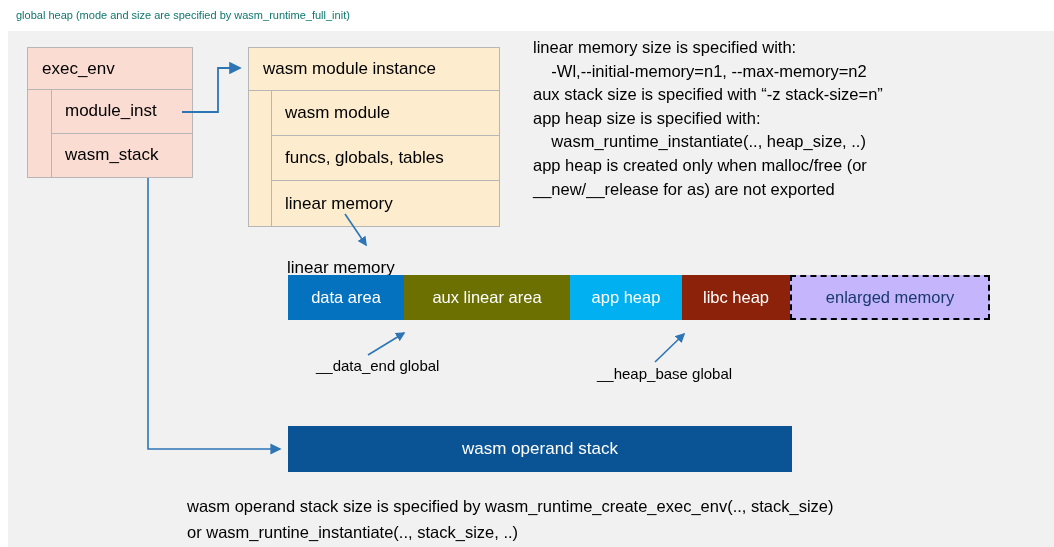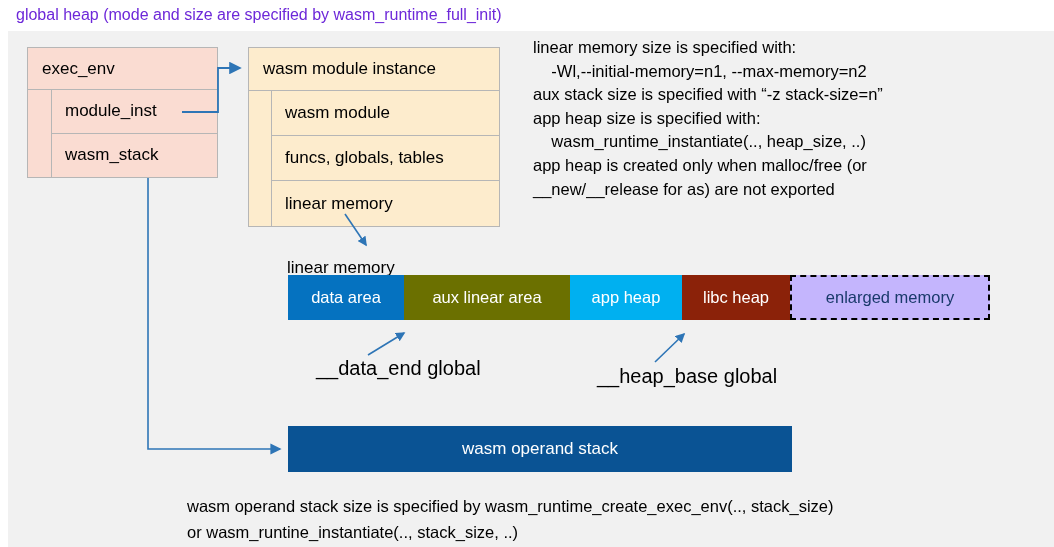--- a/index.html
+++ b/index.html
@@ -24,22 +24,22 @@
     left: 8px;
     top: 31px;
     width: 1046px;
     height: 516px;
     background: #f1f1f1;
   }
   .title {
     position: absolute;
     left: 16px;
     top: 4px;
-    font-size: 16px;
-    color: #6d28d9;
+    font-size: 11px;
+    color: #0f766e;
     white-space: nowrap;
     line-height: 22px;
   }
 
   
   .structbox {
     position: absolute;
     box-sizing: border-box;
     border: 1px solid #b6b6b6;
     font-size: 17px;
@@ -73,21 +73,21 @@
     align-items: center;
     padding-left: 13px;
     border-bottom: 1px solid #b6b6b6;
   }
   .structbox .row:last-child { border-bottom: none; }
 
   
   #exec-env-box {
     left: 27px;
     top: 47px;
-    width: 191px;
+    width: 166px;
     height: 131px;
     background: #fadcd2;
   }
   #exec-env-box .hdr { height: 42px; }
   #exec-env-box .gutter { width: 24px; }
   #exec-env-box .row { height: 43.5px; }
 
   
   #wasm-mod-inst-box {
     left: 248px;
@@ -136,21 +136,21 @@
   }
   #linear-mem-bar .seg.dashed {
     background: #c4b5fd;
     color: #1a3a6b;
     border: 2.5px dashed #000000;
   }
 
   
   .anno {
     position: absolute;
-    font-size: 20px;
+    font-size: 15px;
     color: #000000;
     white-space: nowrap;
   }
   #data-end-label { left: 316px; top: 357px; }
   #heap-base-label { left: 597px; top: 365px; }
   #exported-with-label { left: 302px; top: 389px; }
 
   
   #operand-stack-bar {
     position: absolute;

